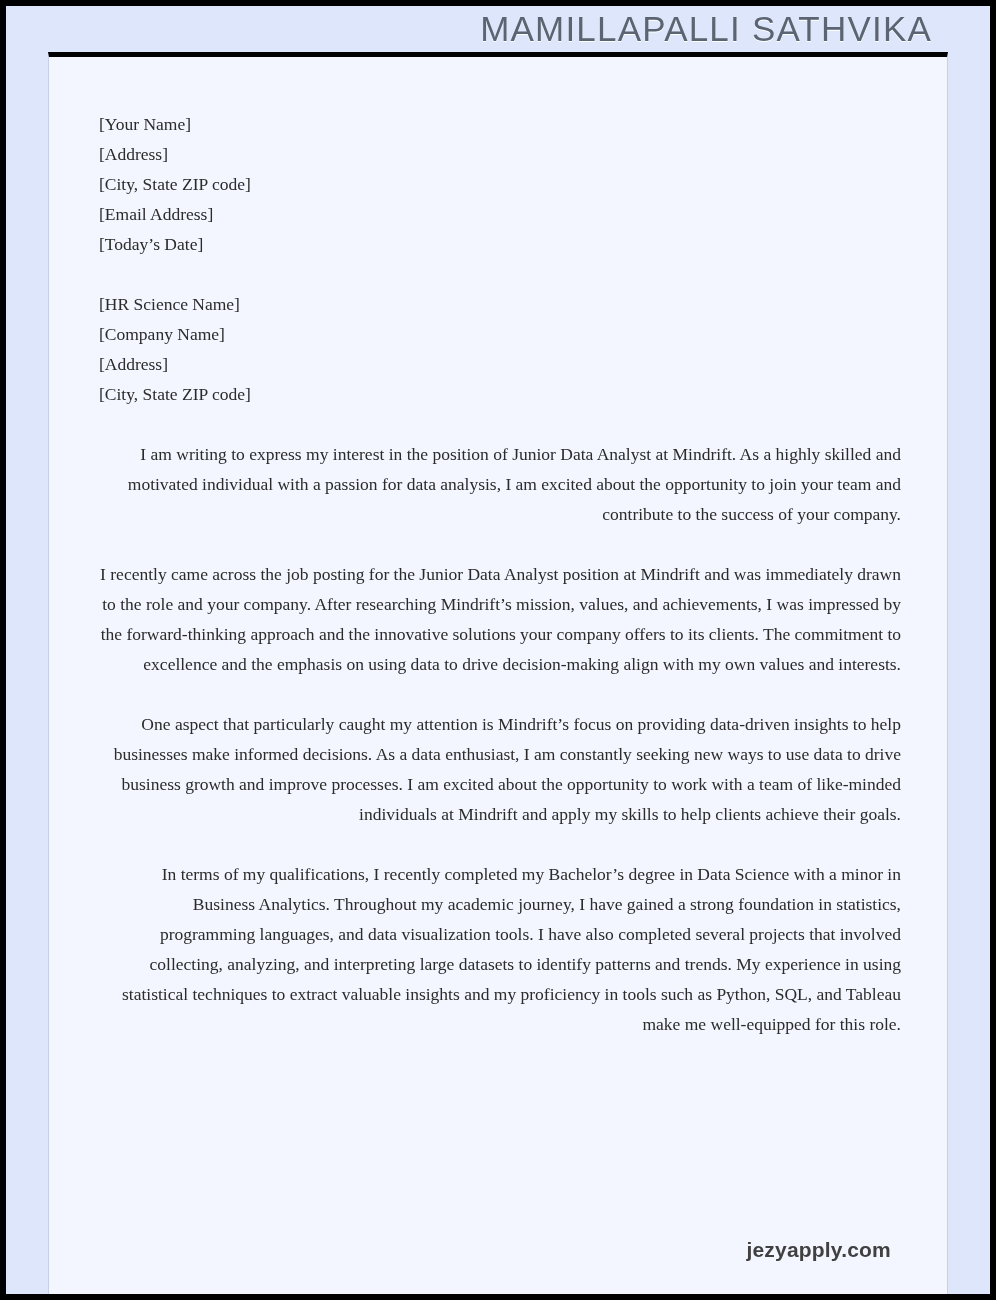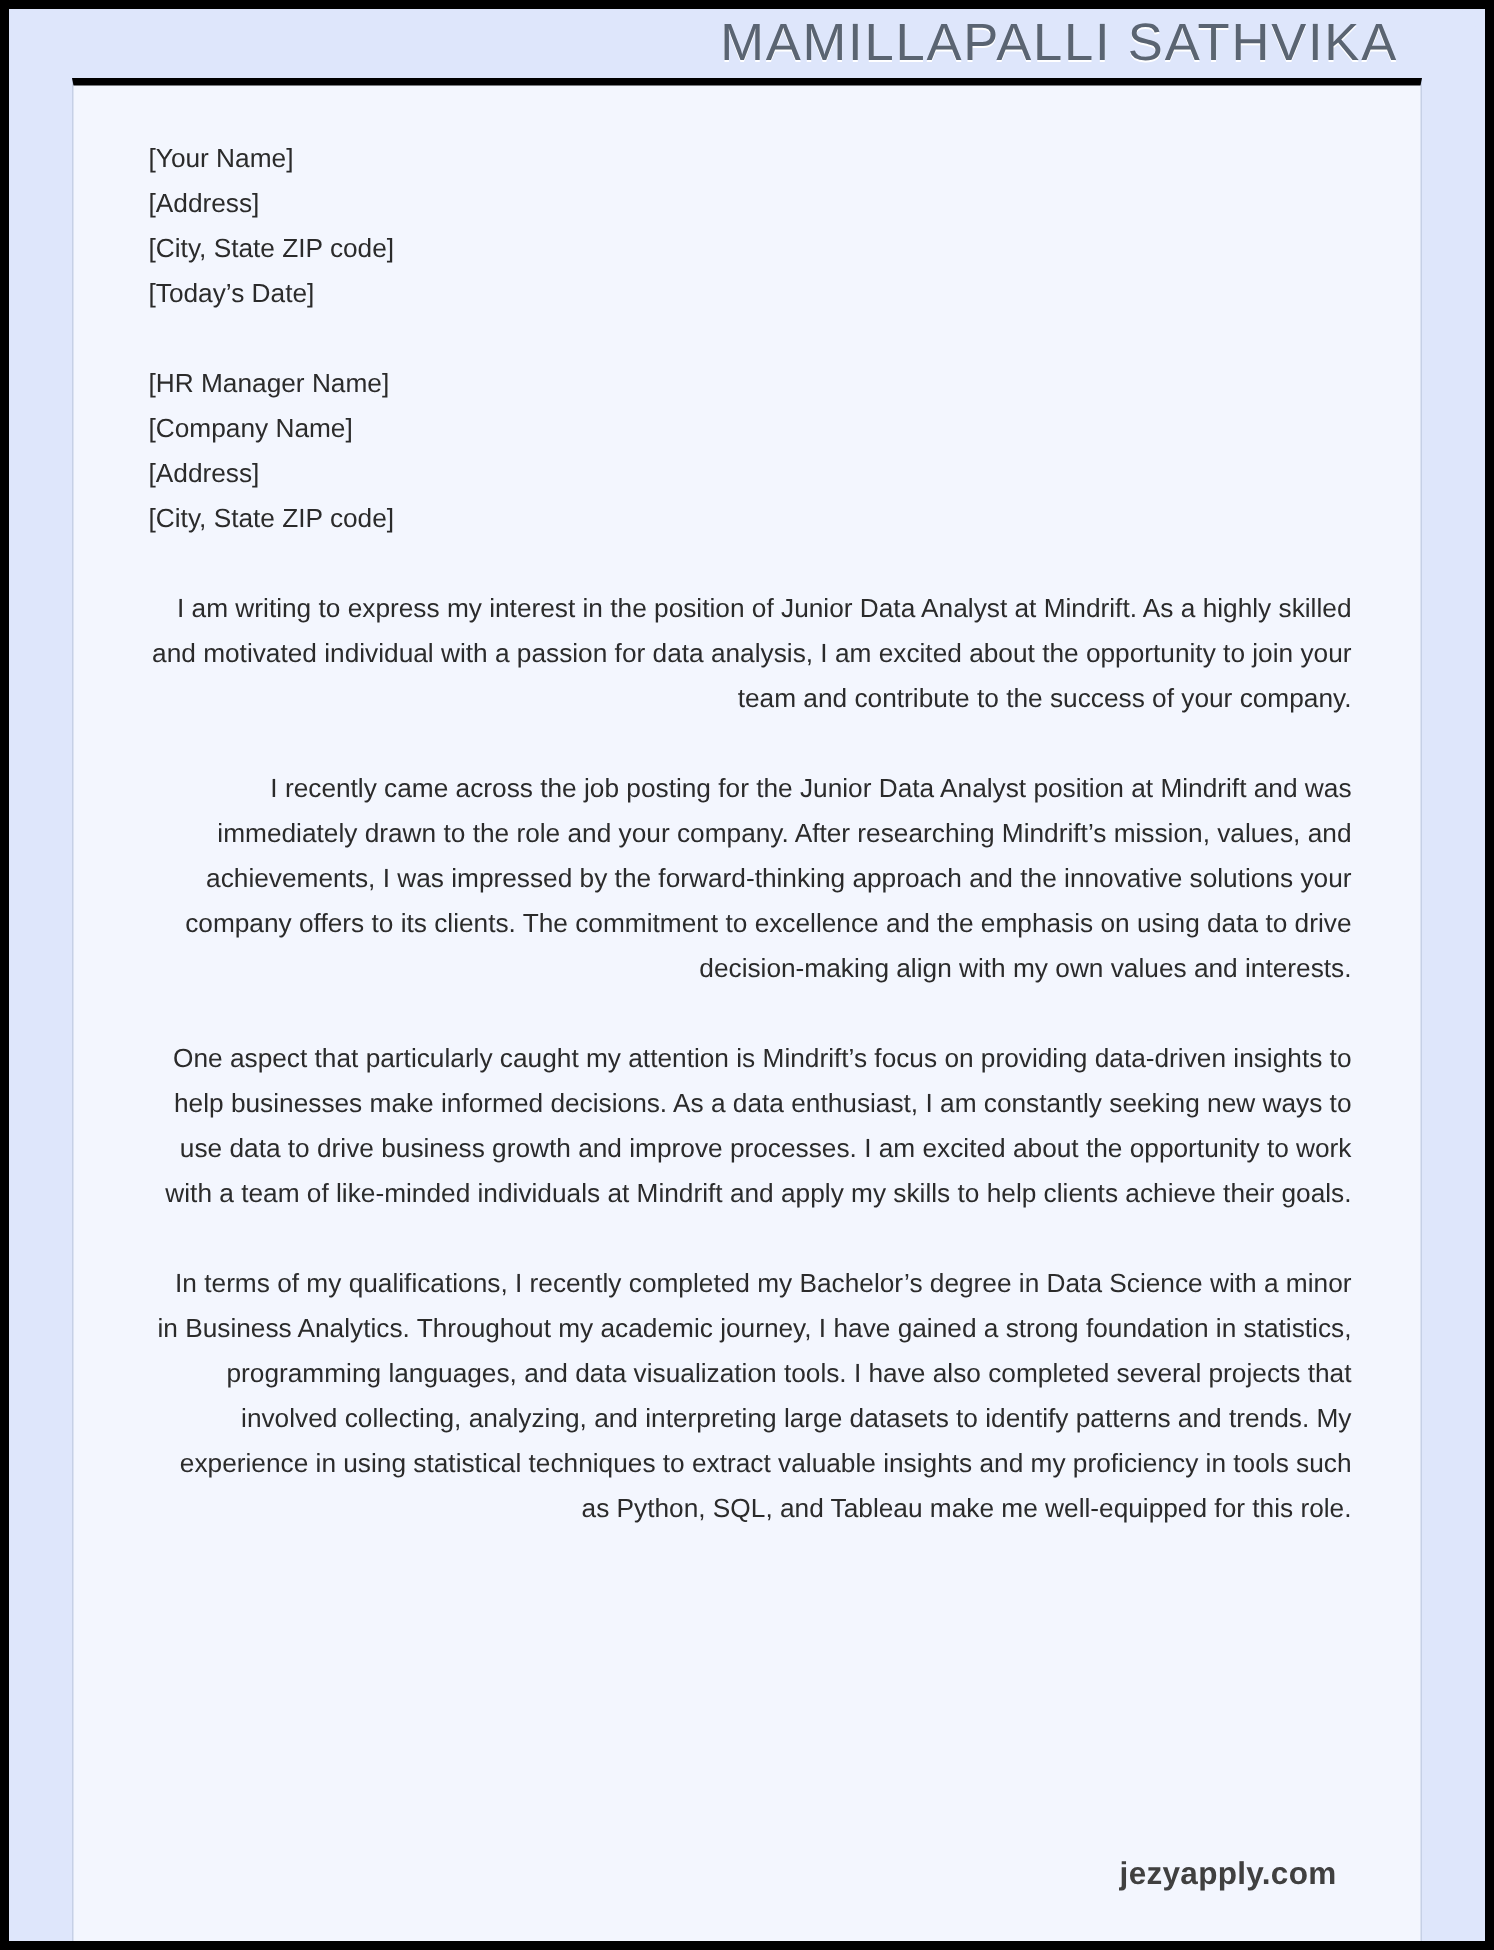--- a/index.html
+++ b/index.html
@@ -53,25 +53,25 @@
     top: 52px;
     width: 900px;
     height: 1248px;
     background: #f3f6fe;
     border-top: 5px solid #000000;
     border-left: 1px solid #c6d0e6;
     border-right: 1px solid #c6d0e6;
     overflow: hidden;
   }
   .letter-body {
-    padding: 33px 46px 0 50px;
+    padding: 52px 46px 0 50px;
     font-size: 17.5px;
     line-height: 30px;
     color: #2b2b2b;
-    font-family: Liberation Sans, sans-serif;
+    font-family: Liberation Serif, serif;
   }
   .addr-line {
     display: block;
     white-space: pre;
   }
   .blank {
     height: 30px;
   }
   p.para {
     margin: 0 0 30px 0;
@@ -100,27 +100,28 @@
     <div class="header-name">MAMILLAPALLI SATHVIKA</div>
   </div>
 
   <div class="letter-sheet">
     <div class="letter-body">
 
       <div>
         <span class="addr-line">[Your Name]</span>
         <span class="addr-line">[Address]</span>
         <span class="addr-line">[City, State ZIP code]</span>
+        <span class="addr-line">[Email Address]</span>
         <span class="addr-line">[Today’s Date]</span>
       </div>
 
       <div class="blank"></div>
 
       <div>
-        <span class="addr-line">[HR Manager Name]</span>
+        <span class="addr-line">[HR Science Name]</span>
         <span class="addr-line">[Company Name]</span>
         <span class="addr-line">[Address]</span>
         <span class="addr-line">[City, State ZIP code]</span>
       </div>
 
       <div class="blank"></div>
 
 
       <p class="para">I am writing to express my interest in the position of Junior Data Analyst at Mindrift. As a highly skilled and motivated individual with a passion for data analysis, I am excited about the opportunity to join your team and contribute to the success of your company.</p>
       <p class="para">I recently came across the job posting for the Junior Data Analyst position at Mindrift and was immediately drawn to the role and your company. After researching Mindrift’s mission, values, and achievements, I was impressed by the forward-thinking approach and the innovative solutions your company offers to its clients. The commitment to excellence and the emphasis on using data to drive decision-making align with my own values and interests.</p>

